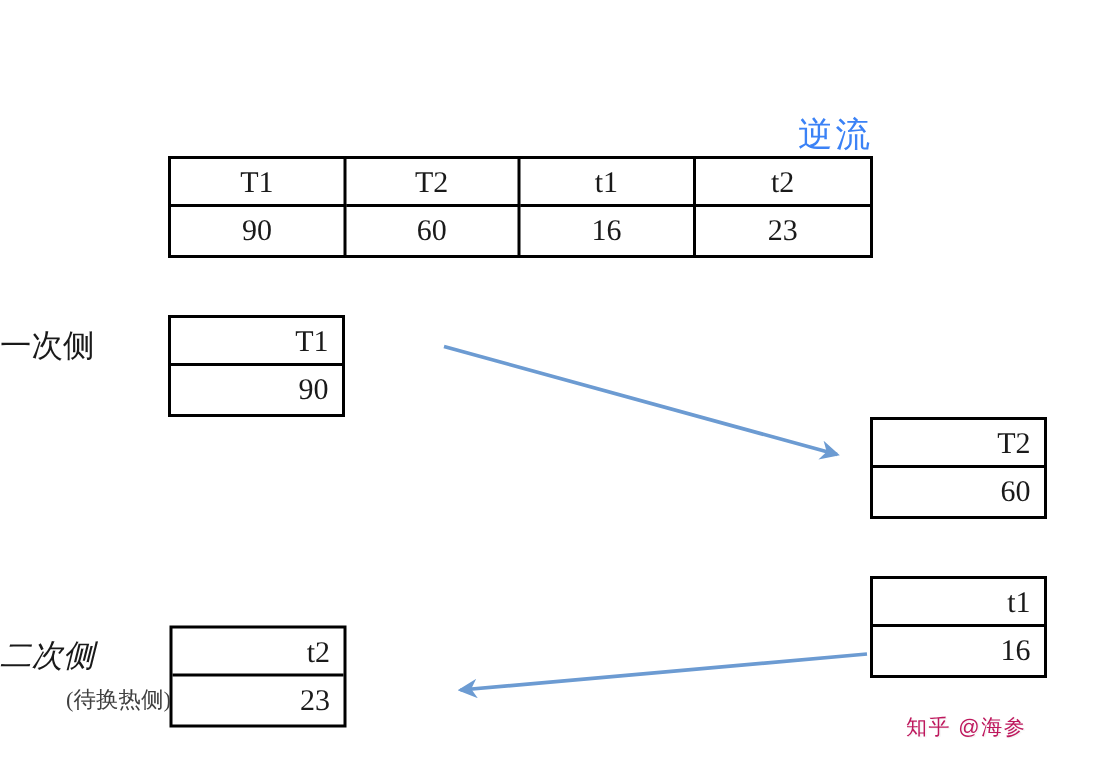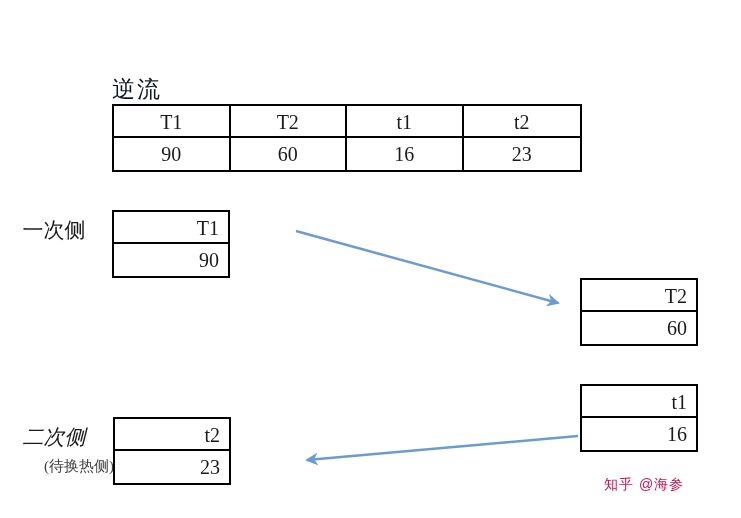--- a/index.html
+++ b/index.html
@@ -9,23 +9,23 @@
     position: relative;
     width: 741px;
     height: 518px;
     background: #ffffff;
     overflow: hidden;
   }
   
   .table-title {
     position: absolute;
     left: 112px; top: 74px; width: 470px;
-    text-align: left;
+    text-align: right;
     font-size: 23px;
-    color: #0f172a;
+    color: #3b82f6;
     letter-spacing: 2px;
   }
   
   .ctable {
     position: absolute;
     left: 112px; top: 104px; width: 470px;
     display: grid;
     grid-template-columns: repeat(4, 1fr);
     border: 2px solid #000;
     background: #fff;
@@ -58,21 +58,21 @@
   }
   .vbox .row:first-child { border-bottom: 2px solid #000; }
   .box-primary   { left: 112px; top: 210px; }
   .box-t2        { left: 580px; top: 278px; }
   .box-t1        { left: 580px; top: 384px; }
   .box-secondary { left: 113px; top: 417px; }
   
   .side-label {
     position: absolute;
     left: 0; width: 108px;
-    text-align: center;
+    text-align: left;
     font-size: 21px;
     color: #1a1a1a;
   }
   .label-primary   { top: 216px; }
   .label-secondary { top: 423px; font-style: italic; }
   .label-secondary-note {
     position: absolute;
     left: 2px; top: 457px; width: 112px;
     text-align: right;
     font-size: 15px;

